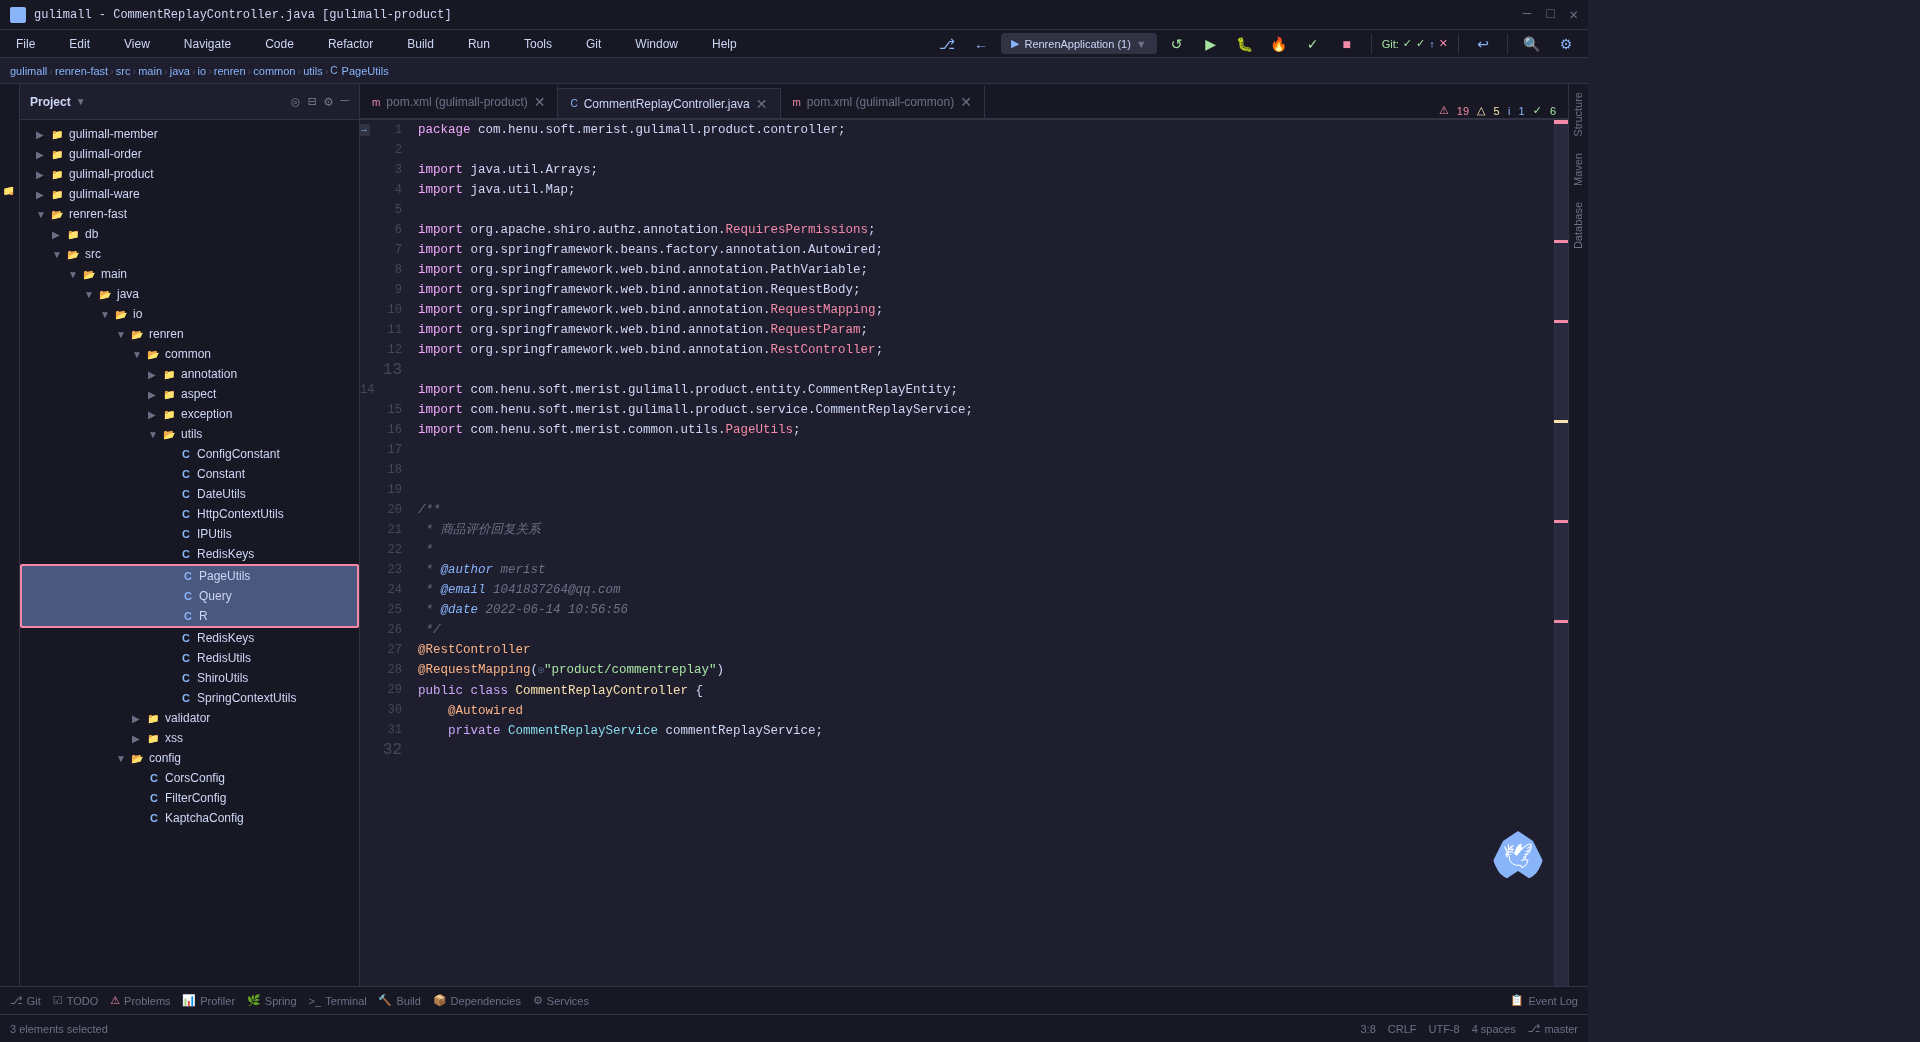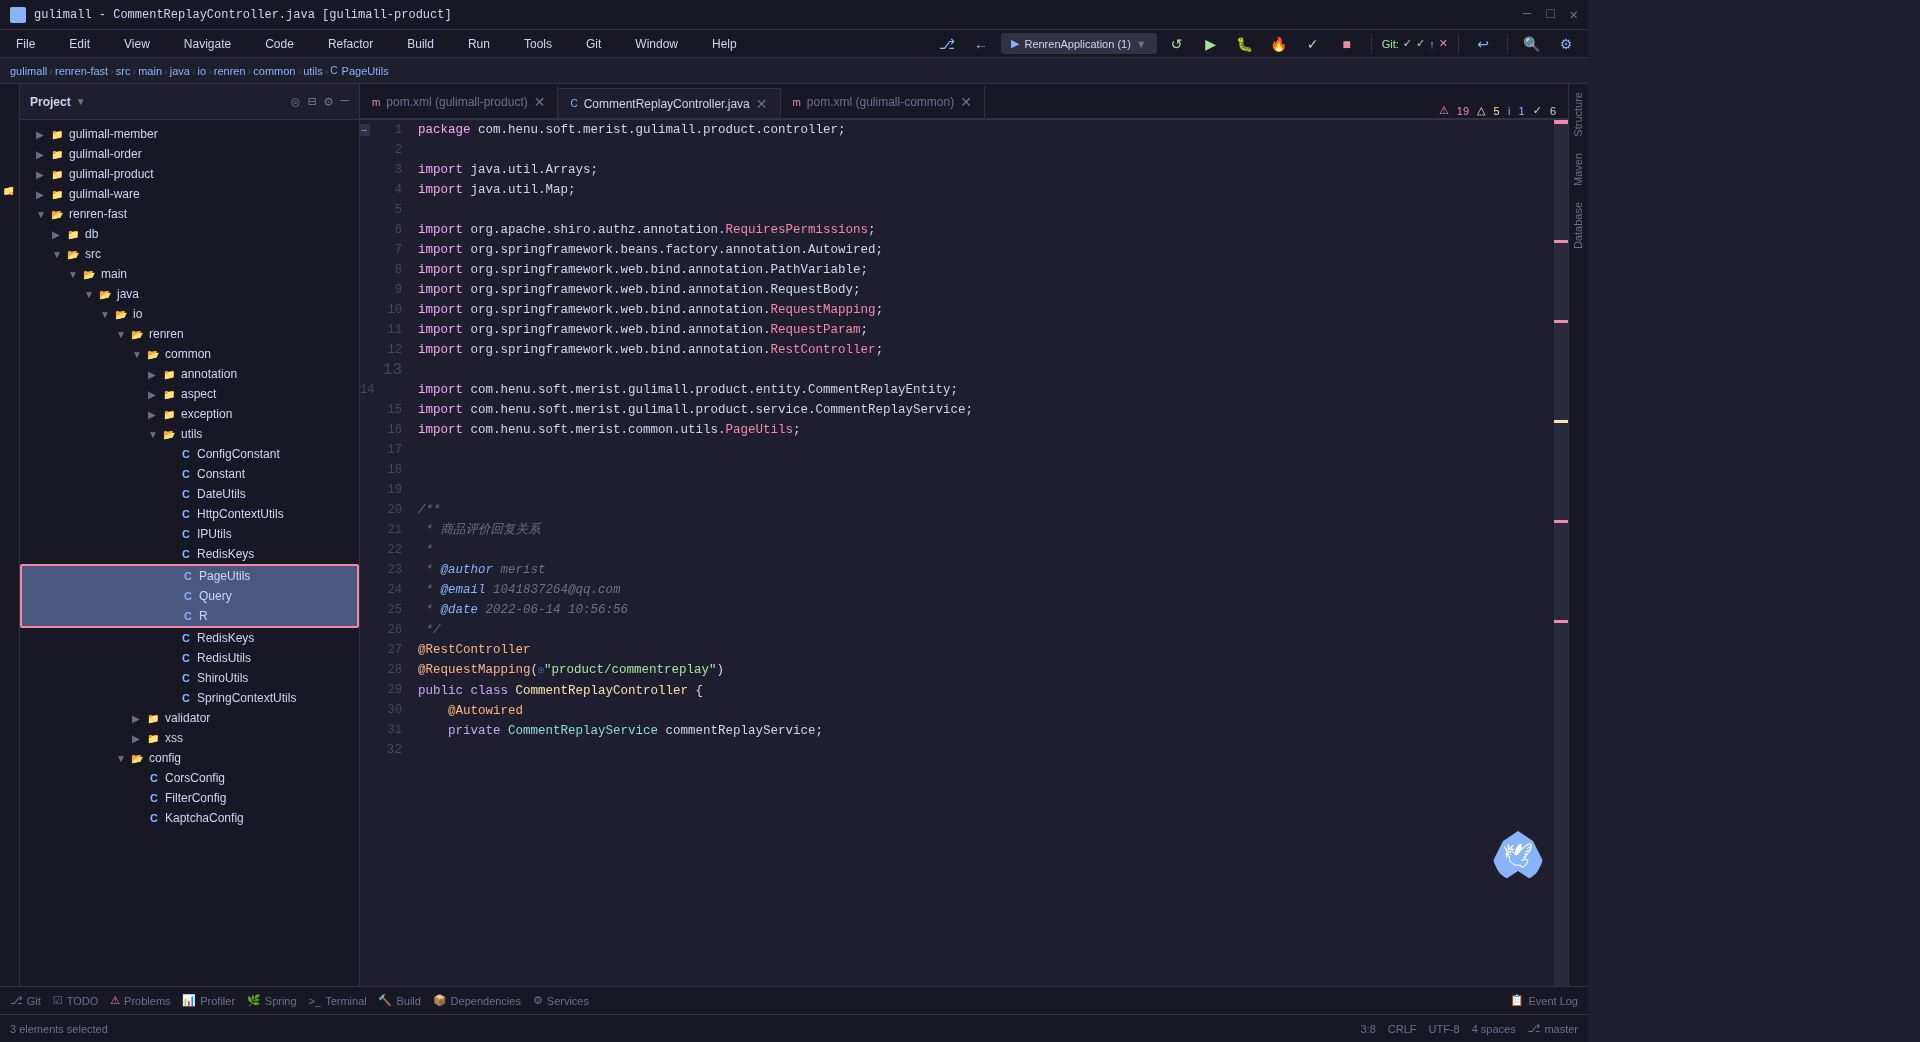--- a/index.html
+++ b/index.html
@@ -442,21 +442,21 @@
             <div style="color:#45475a;text-align:right;padding-right:8px;line-height:20px;font-size:12px;">25</div>
             <div style="color:#45475a;text-align:right;padding-right:8px;line-height:20px;font-size:12px;">26</div>
             <div style="color:#45475a;text-align:right;padding-right:8px;line-height:20px;font-size:12px;">27</div>
             <div style="color:#45475a;text-align:right;padding-right:8px;line-height:20px;font-size:12px;">28</div>
             <div style="color:#45475a;text-align:right;padding-right:8px;line-height:20px;font-size:12px;">29</div>
             <div style="color:#45475a;text-align:right;padding-right:8px;line-height:20px;font-size:12px;">
               30
               <span style="position:absolute;left:-2px;top:4px;width:12px;height:12px;background:#313244;border-radius:2px;display:flex;align-items:center;justify-content:center;font-size:9px;color:#89b4fa;">→</span>
             </div>
             <div style="color:#45475a;text-align:right;padding-right:8px;line-height:20px;font-size:12px;">31</div>
-            <div style="color:#45475a;text-align:right;padding-right:8px;line-height:20px;font-size:13px;">32</div>
+            <div style="color:#45475a;text-align:right;padding-right:8px;line-height:20px;font-size:16px;">32</div>
           </div>
 
           <div style="flex:1;padding-left:8px;background:#1e1e2e;">
             <pre style="line-height:20px;"><span class="kw2">package</span> <span style="color:#cdd6f4;">com.henu.soft.merist.gulimall.product.controller;</span></pre>
             <pre style="line-height:20px;"> </pre>
             <pre style="line-height:20px;"><span class="kw2">import</span> <span style="color:#cdd6f4;">java.util.Arrays;</span></pre>
             <pre style="line-height:20px;"><span class="kw2">import</span> <span style="color:#cdd6f4;">java.util.Map;</span></pre>
             <pre style="line-height:20px;"> </pre>
             <pre style="line-height:20px;"><span class="kw2">import</span> <span style="color:#cdd6f4;">org.apache.shiro.authz.annotation.</span><span class="hl">RequiresPermissions</span><span style="color:#cdd6f4;">;</span></pre>
             <pre style="line-height:20px;"><span class="kw2">import</span> <span style="color:#cdd6f4;">org.springframework.beans.factory.annotation.Autowired;</span></pre>

